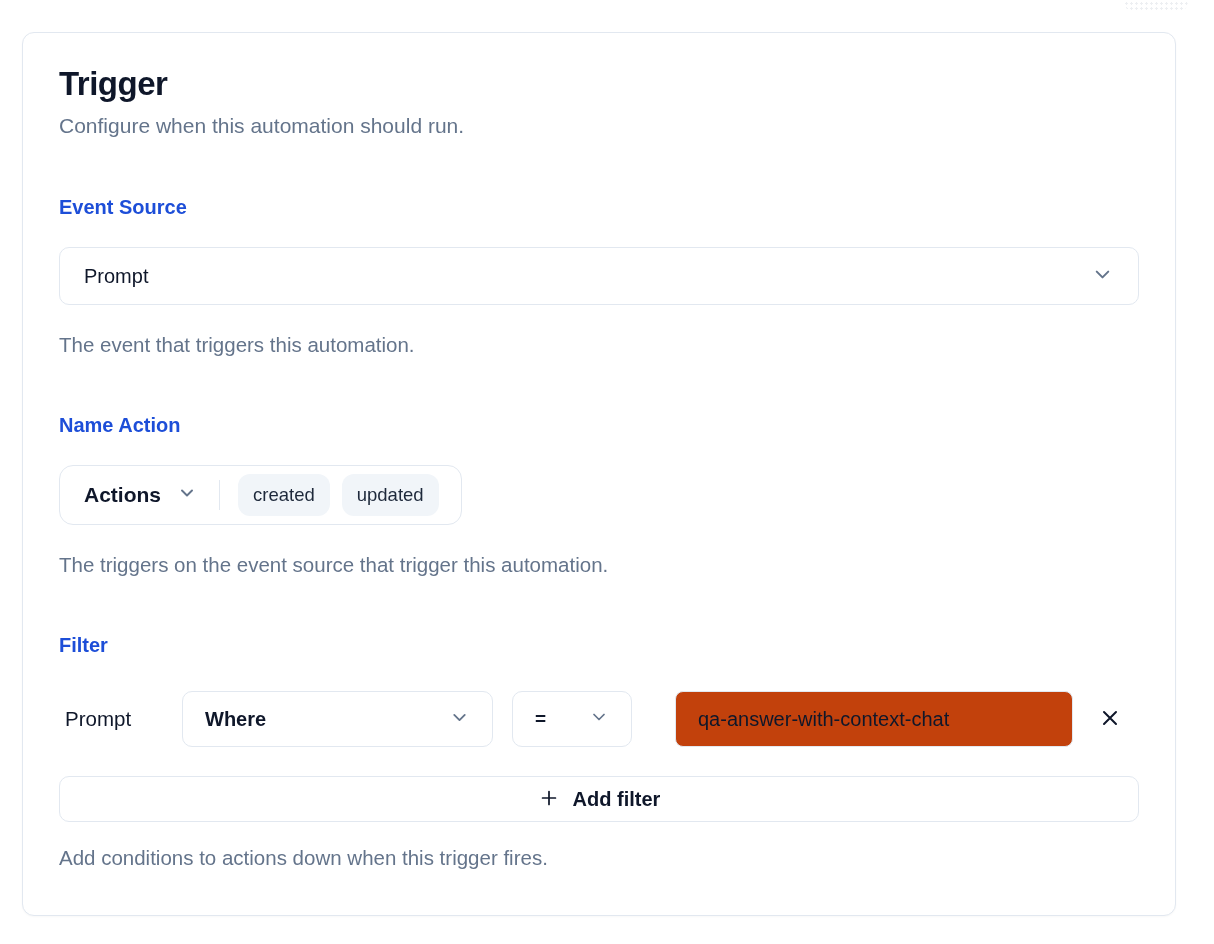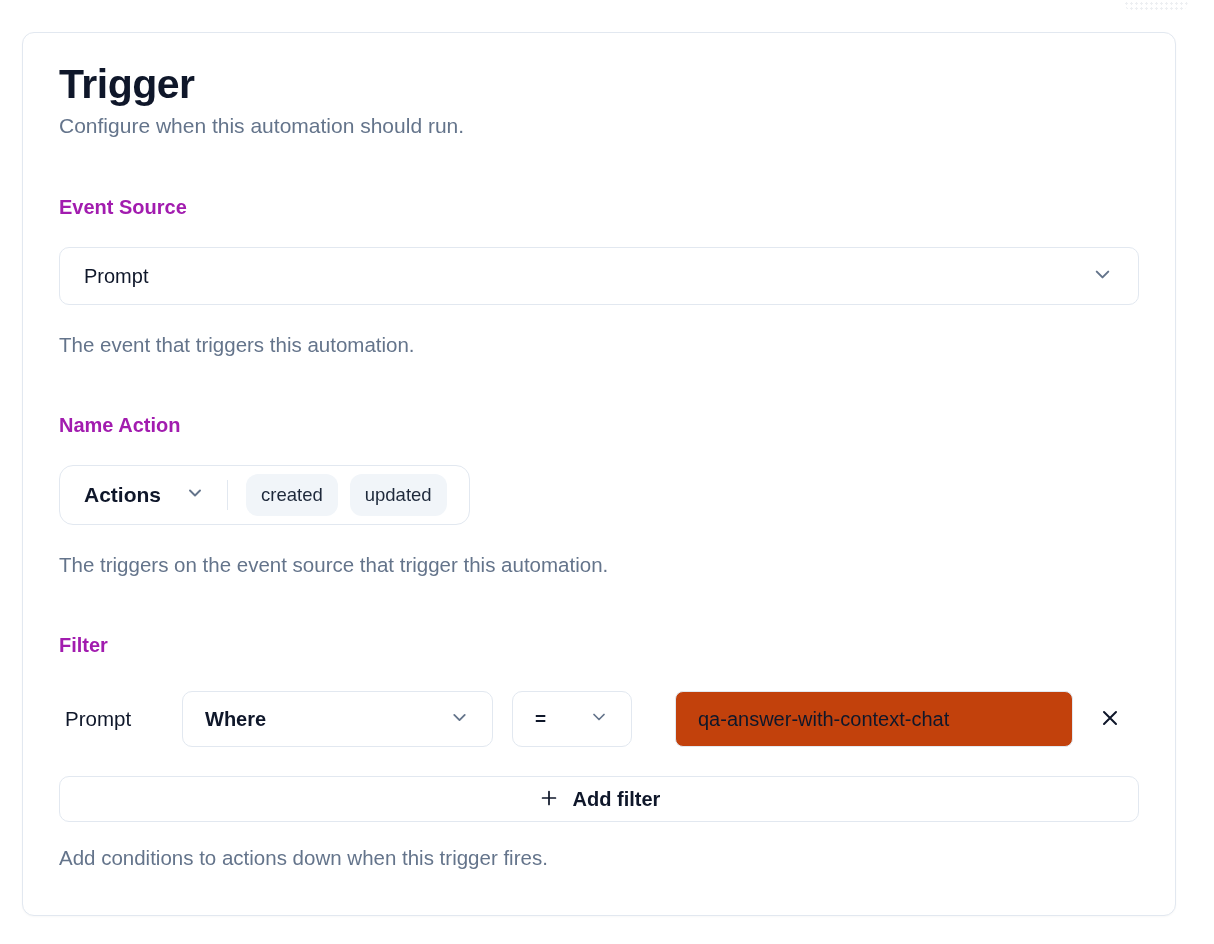--- a/index.html
+++ b/index.html
@@ -28,40 +28,40 @@
     left: 22px; top: 32px;
     width: 1154px; height: 884px;
     background: #ffffff;
     border: 1px solid #e2e8f0;
     border-radius: 12px;
     box-shadow: 0 1px 2px rgba(15, 23, 42, 0.03);
     padding: 30px 36px 0 36px;
   }
 
   .page-title {
-    font-size: 41px;
+    font-size: 33px;
     font-weight: 700;
     letter-spacing: -0.5px;
     line-height: 42px;
     color: #0f172a;
   }
   .subtitle {
     margin-top: 6px;
     font-size: 21px;
     line-height: 30px;
     color: #64748b;
   }
 
   .section-label {
     display: block;
     margin-top: 52px;
     font-size: 20px;
     font-weight: 600;
     line-height: 28px;
-    color: #a21caf;
+    color: #1d4ed8;
   }
 
   .helper {
     margin-top: 26px;
     font-size: 20.5px;
     line-height: 28px;
     color: #64748b;
   }
 
   
@@ -89,21 +89,21 @@
     display: inline-flex;
     align-items: center;
     border: 1px solid #e2e8f0;
     border-radius: 14px;
     background: #fff;
     padding: 0 22px 0 24px;
   }
   .actions-trigger {
     display: inline-flex;
     align-items: center;
-    gap: 24px;
+    gap: 16px;
     background: none; border: none;
     font-family: inherit;
     font-size: 21px;
     font-weight: 600;
     color: #0f172a;
     cursor: pointer;
     padding: 0;
   }
   .v-divider {
     width: 1px; height: 30px;

